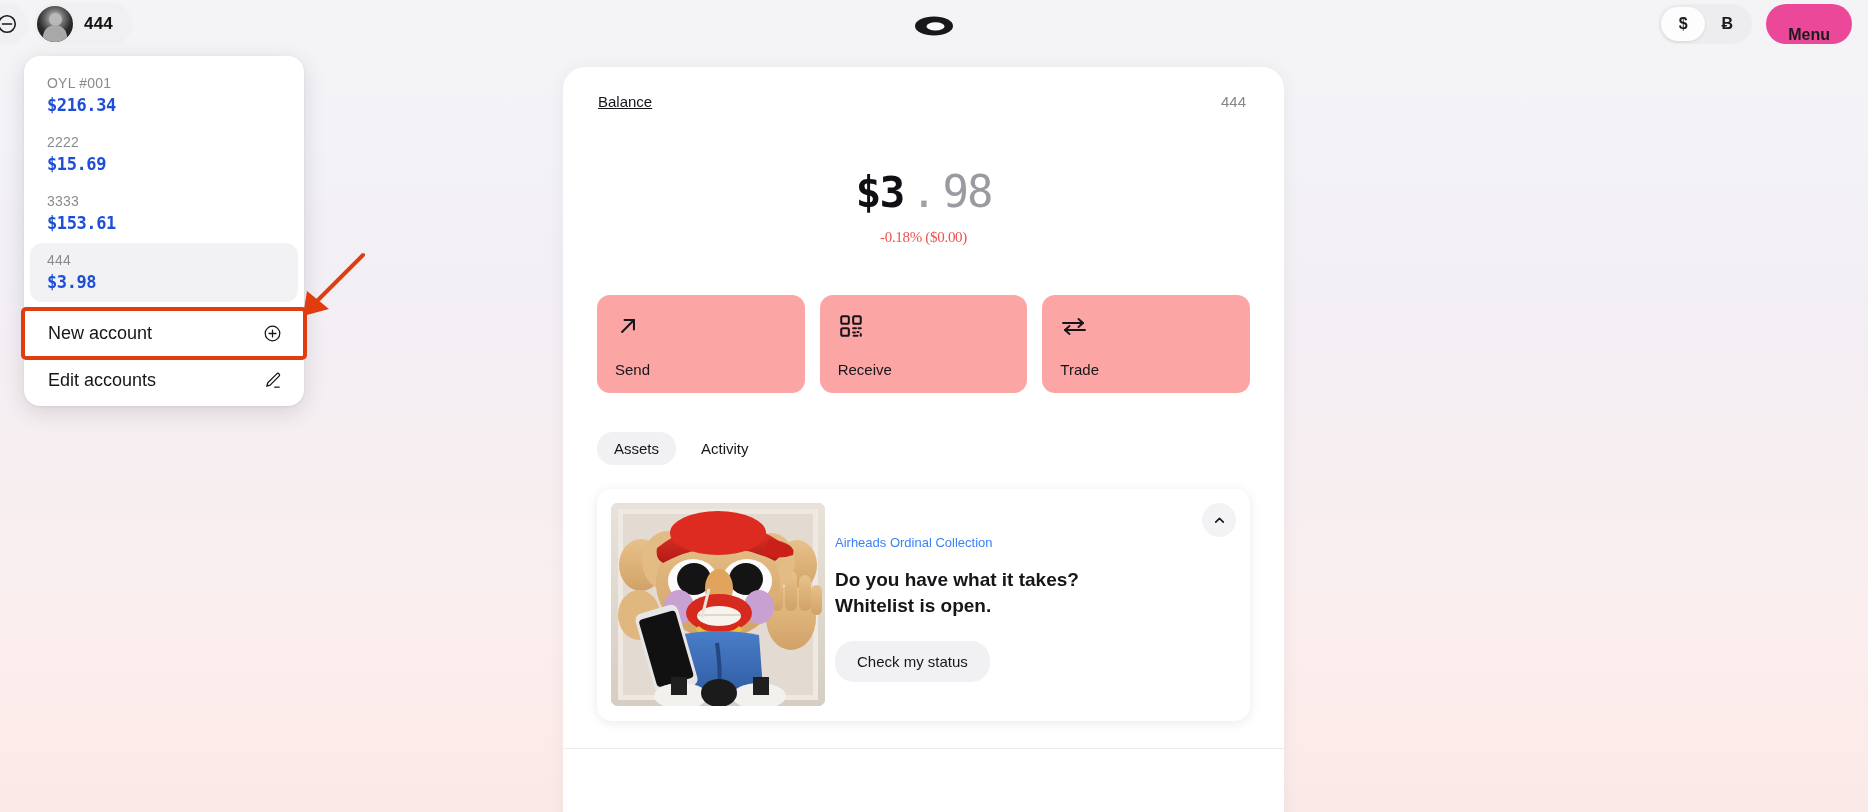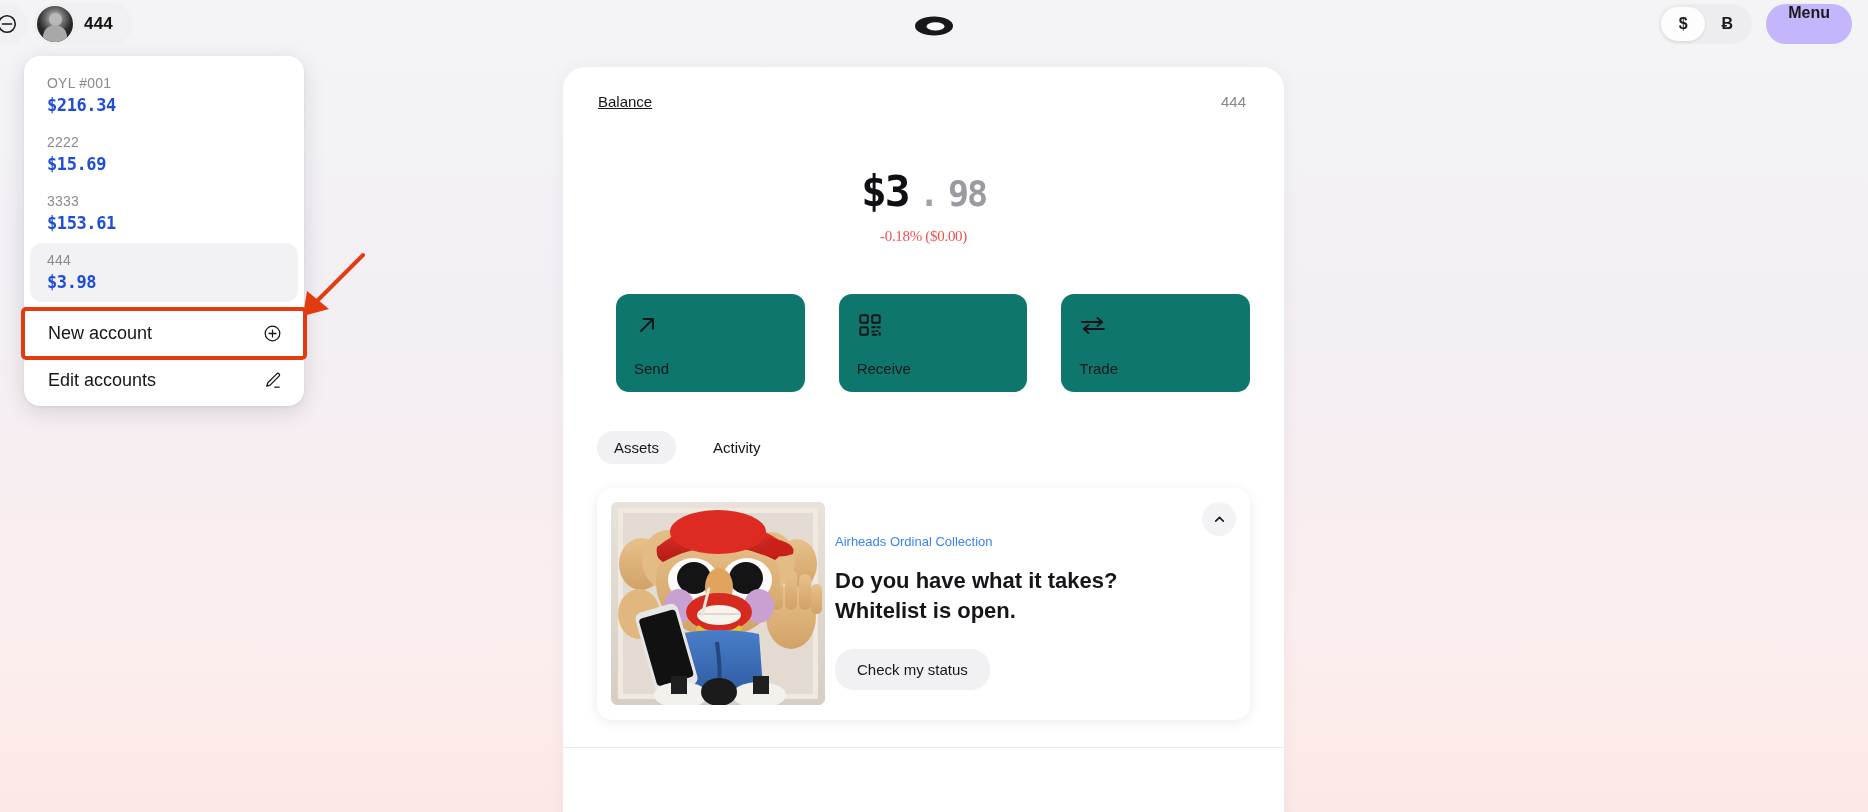--- a/index.html
+++ b/index.html
@@ -115,25 +115,25 @@
     font-size: 16px;
     font-weight: 700;
     color: #1b1b1b;
     cursor: pointer;
   }
   .cur-opt.active {
     background: #fdfdfd;
     box-shadow: 0 1px 3px rgba(0,0,0,.10);
   }
   .menu-btn {
-    background: #c4b5fd;
+    background: #ec4899;
     border-radius: 21px;
     height: 40px;
     padding: 0 22px;
-    display: flex; align-items: flex-start;
+    display: flex; align-items: flex-end;
     font-size: 16px;
     font-weight: 700;
     color: #1b1b1b;
     cursor: pointer;
   }
 
   
   .dropdown {
     position: absolute;
     left: 24px;
@@ -234,60 +234,59 @@
     font-size: 43px;
     font-weight: 700;
     color: #101014;
   }
   .bal-dot {
     font-size: 43px;
     font-weight: 400;
     color: #a0a0a6;
   }
   .bal-frac {
-    font-size: 35px;
-    font-weight: 700;
+    font-size: 44px;
+    font-weight: 400;
     color: #9a9aa0;
   }
   .balance-delta {
     text-align: center;
     margin-top: 12px;
     font-size: 15px;
     color: #f0504f;
     font-family: Liberation Serif, serif;
     letter-spacing: -.3px;
   }
 
   .actions {
     display: flex;
     gap: 15px;
     padding: 49px 34px 0 34px;
   }
   .action-tile {
     flex: 1 1 0;
-    background: #0f766e;
+    background: #fca5a5;
     border-radius: 13px;
     height: 98px;
     padding: 17px 18px 0 18px;
     position: relative;
     cursor: pointer;
-    margin-left: 19px;
   }
   .action-tile .act-ico { height: 28px; display:flex; align-items:center; }
   .action-tile .act-label {
     position: absolute;
     left: 18px; bottom: 15px;
     font-size: 15px;
     color: #17171b;
   }
 
   .tabs {
     display: flex;
     align-items: flex-start;
-    gap: 20px;
+    gap: 8px;
     padding: 39px 34px 0 34px;
   }
   .tab {
     font-size: 15px;
     color: #17171b;
     padding: 8px 17px;
     border-radius: 16px;
     cursor: pointer;
   }
   .tab.active { background: #f1f1f3; font-weight: 400; }
@@ -314,21 +313,21 @@
     position: relative;
   }
   .nft-info { padding-top: 32px; }
   .nft-collection {
     font-size: 13px;
     color: #3b82f6;
     margin-bottom: 17px;
     cursor: pointer;
   }
   .nft-title {
-    font-size: 22px;
+    font-size: 19px;
     font-weight: 700;
     color: #16161a;
     line-height: 1.38;
     margin-bottom: 22px;
   }
   .nft-cta {
     display: inline-block;
     background: #f1f1f3;
     border-radius: 19px;
     padding: 12px 22px;

